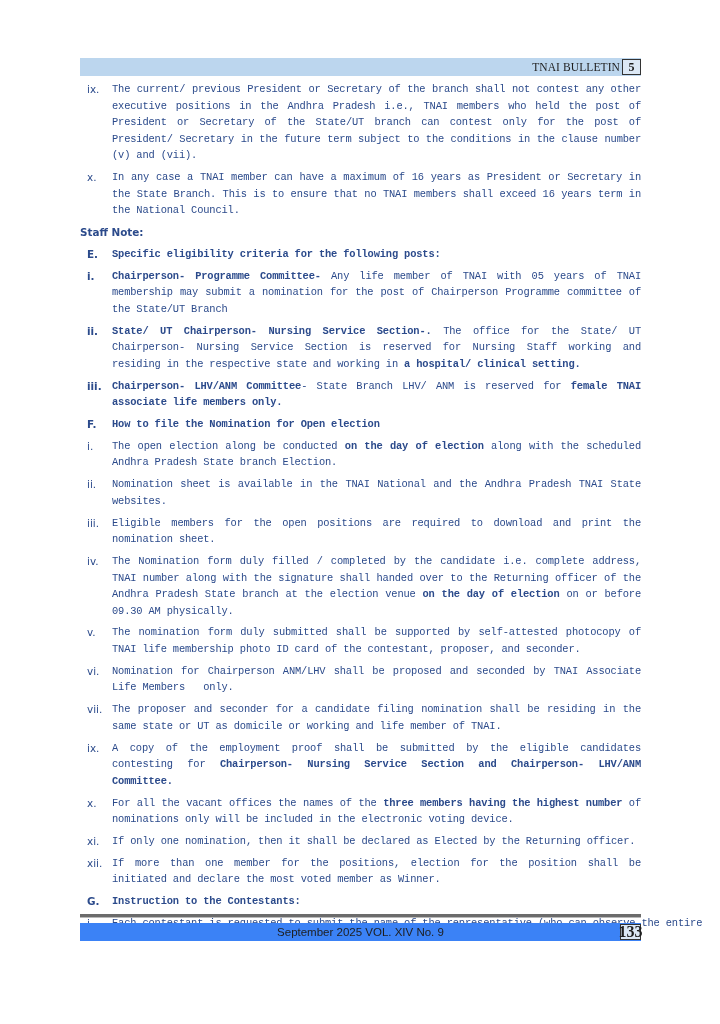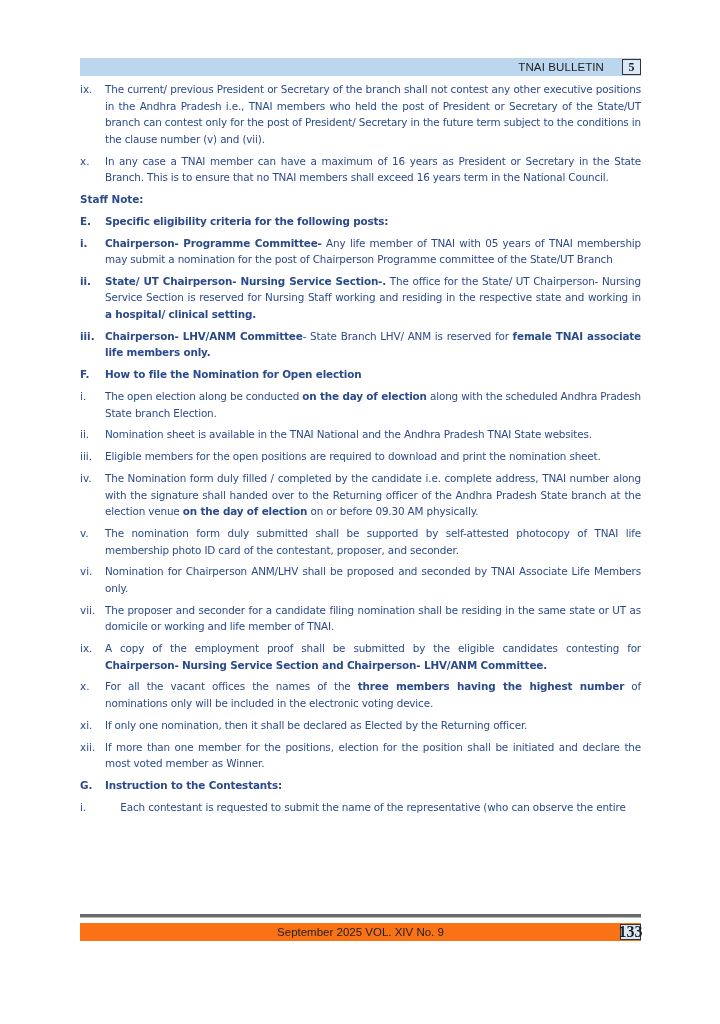--- a/index.html
+++ b/index.html
@@ -22,24 +22,24 @@
     }
     .header-bar {
       position: relative;
       height: 18px;
       background: #bcd6ee;
       display: flex;
       justify-content: flex-end;
       align-items: center;
     }
     .header-title {
-      font-family: Liberation Sans, sans-serif;
+      font-family: Liberation Serif, serif;
       font-size: 11.5px;
       color: #1e1e1e;
-      margin-right: 18px;
+      margin-right: 2px;
       letter-spacing: 0.1px;
     }
     .header-page {
       width: 19px;
       height: 16px;
       border: 1px solid #333;
       background: #dce8f5;
       font-family: "Liberation Serif", serif;
       font-weight: bold;
       font-size: 12px;
@@ -53,30 +53,32 @@
     .content {
       margin-top: 5px;
       color: #2b4a8b;
       font-family: "DejaVu Sans", sans-serif;
       font-size: 10.4px;
       line-height: 16.6px;
     }
     .item {
       display: flex;
       margin-bottom: 5.2px;
+      margin-left: 7px;
     }
     .marker {
       flex: 0 0 25px;
       width: 25px;
     }
     .marker.bold { font-weight: bold; }
     .text {
       flex: 1;
       text-align: justify;
       letter-spacing: -0.15px;
+      font-family: Liberation Mono, monospace;
     }
     .heading {
       font-weight: bold;
     }
     .note {
       font-weight: bold;
       margin-bottom: 5.2px;
     }
     b { font-weight: bold; }
     .footer {
@@ -86,21 +88,21 @@
       width: 561px;
     }
     .footer-rule {
       height: 3px;
       background: #6b6b6b;
       border-bottom: 1px solid #b9b9b9;
     }
     .footer-bar {
       margin-top: 5px;
       height: 18px;
-      background: #f97316;
+      background: #3b82f6;
       position: relative;
       display: flex;
       align-items: center;
       justify-content: center;
     }
     .footer-text {
       font-family: "Liberation Sans", sans-serif;
       font-size: 11.5px;
       color: #1e1e1e;
     }

